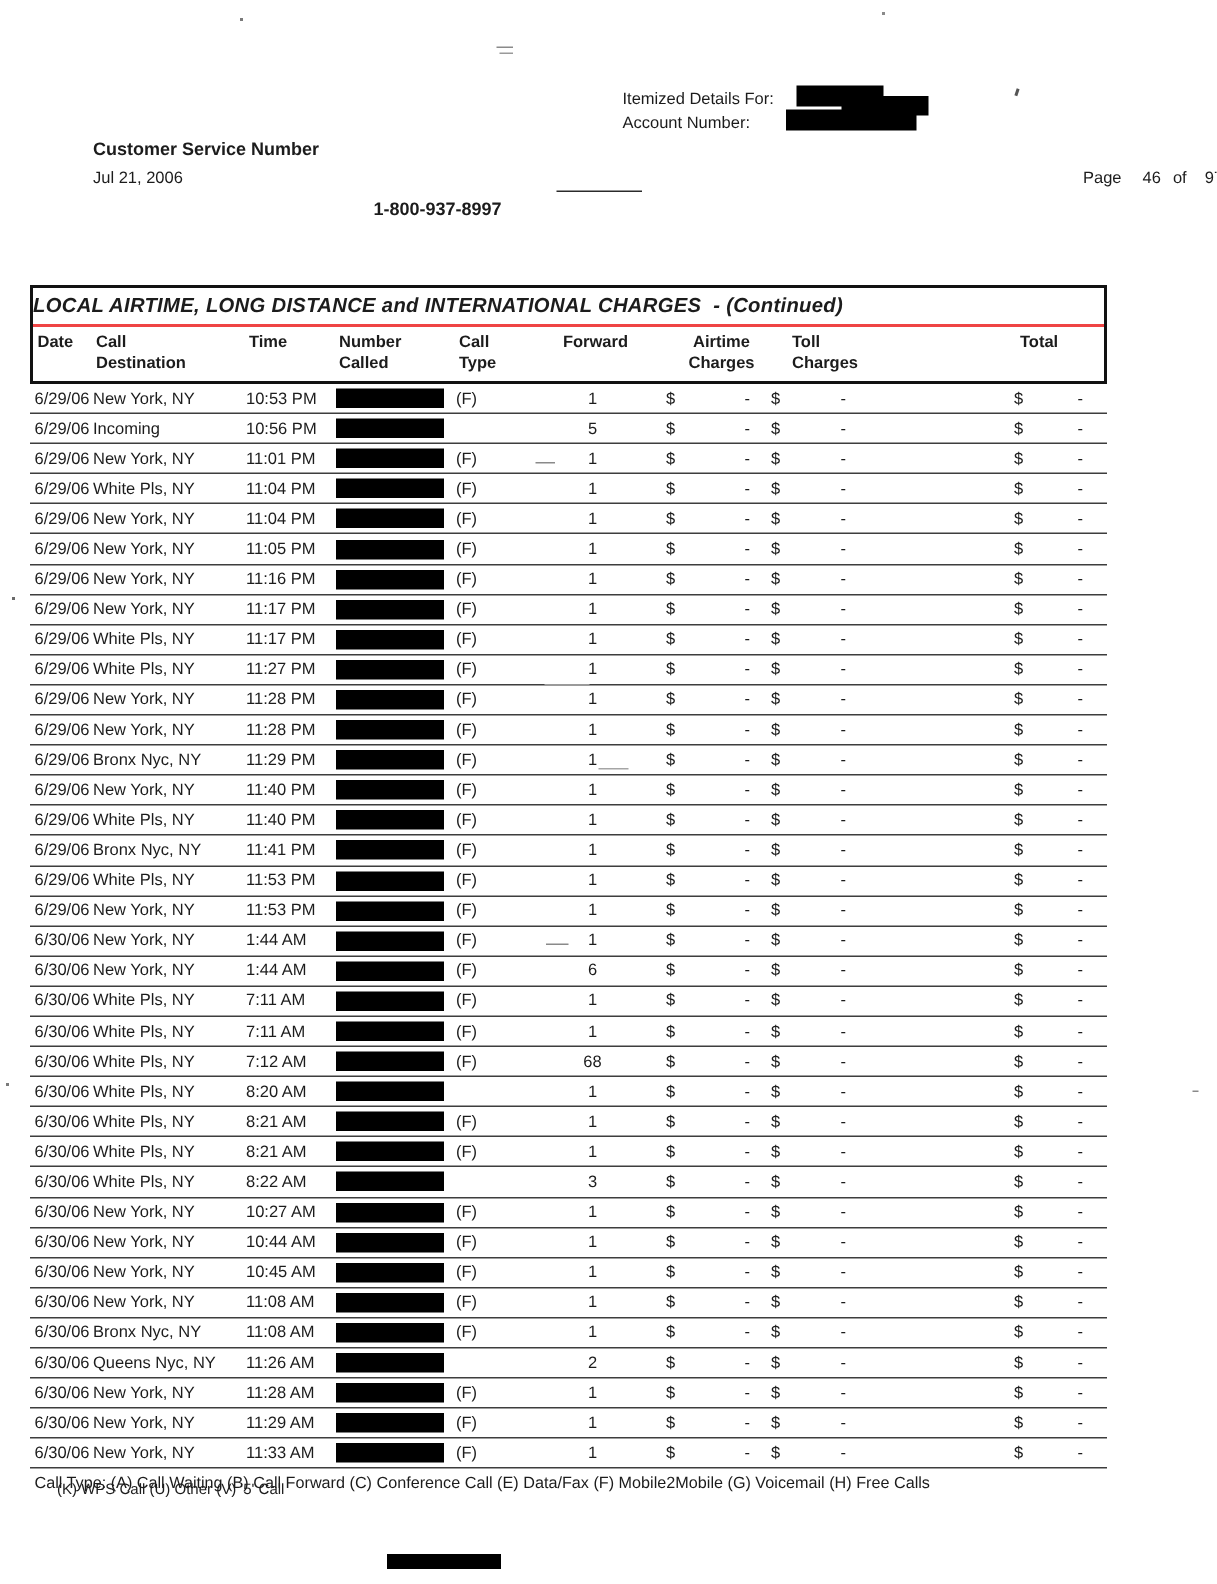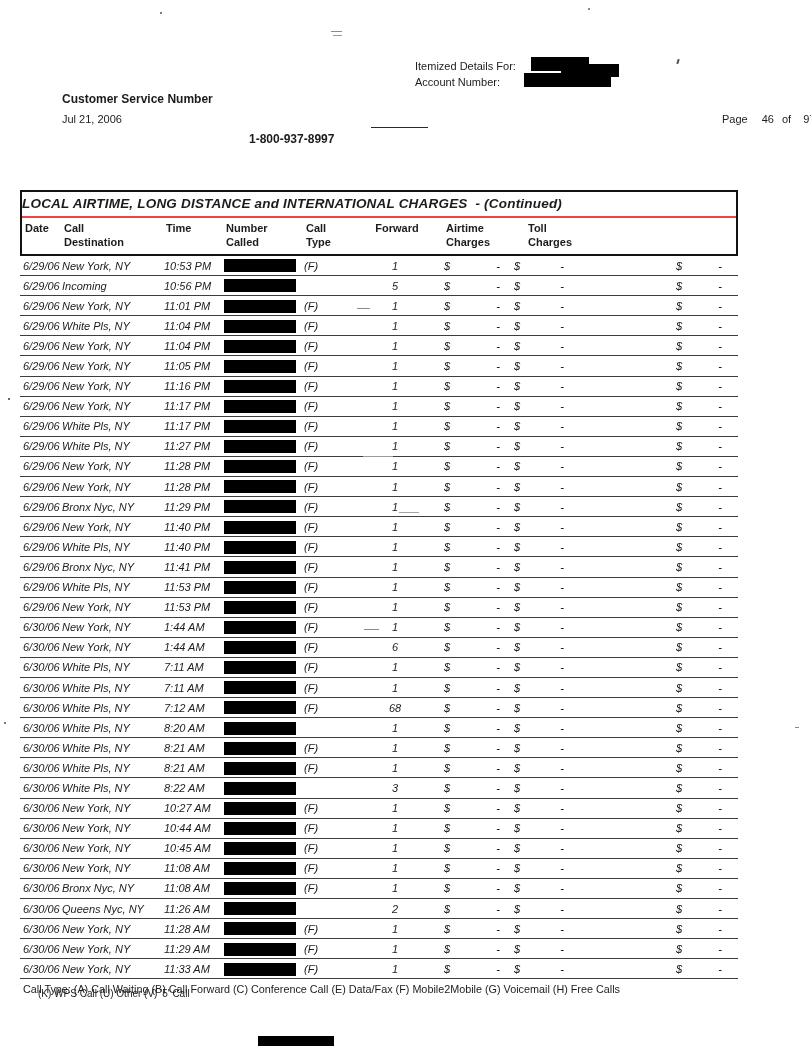--- a/index.html
+++ b/index.html
@@ -39,28 +39,27 @@
     letter-spacing: 0.2px; white-space: pre;
   }
   .grid {
     display: grid;
     grid-template-columns: 42px 102px 60px 80px 66px 64px 80px 86px 1fr;
   }
   .thead { padding: 4px 0 5px 0; }
   .th { display: flex; flex-direction: column; font-weight: bold; line-height: 13.5px; }
   .c-date { padding-left: 3px; }
   .c-minutes { text-align: center; padding-right: 14px; }
-  .th.c-airtime { padding-left: 10px; }
+  .th.c-airtime { padding-left: 10px; text-align: center; }
   .th.c-toll    { padding-left: 12px; }
   .th.c-total   { padding-left: 78px; }
   .trow {
     height: 19.1px;
     border-bottom: 1px solid var(--rule, #3d3d3d);
     align-items: center;
-    font-style: italic;
   }
   .cell { white-space: nowrap; overflow: visible; }
   .money { display: inline-flex; justify-content: space-between; }
   .c-airtime .money { width: 56px; margin-left: 10px; }
   .c-toll    .money { width: 50px; }
   .c-total   .money { width: 46px; margin-left: 76px; }
   .redact-num { width: 72px; height: 13px; vertical-align: middle; }
 
   
   .legend-1 { left: 23px; top: 983px; font-size: 10.8px; }
@@ -114,20 +113,23 @@
       <div class="th c-minutes">
         <span>Forward</span>
       </div>
       <div class="th c-airtime">
         <span>Airtime</span>
         <span>Charges</span>
       </div>
       <div class="th c-toll">
         <span>Toll</span>
         <span>Charges</span>
+      </div>
+      <div class="th c-total">
+        <span>Total</span>
       </div>
     </div>
   </div>
   <div class="tbody">
       <div class="grid trow">
         <div class="cell c-date">6/29/06</div>
         <div class="cell c-destination">New York, NY</div>
         <div class="cell c-time">10:53 PM</div>
         <div class="cell c-number"><span class="redact redact-num"></span></div>
         <div class="cell c-calltype">(F)</div>

